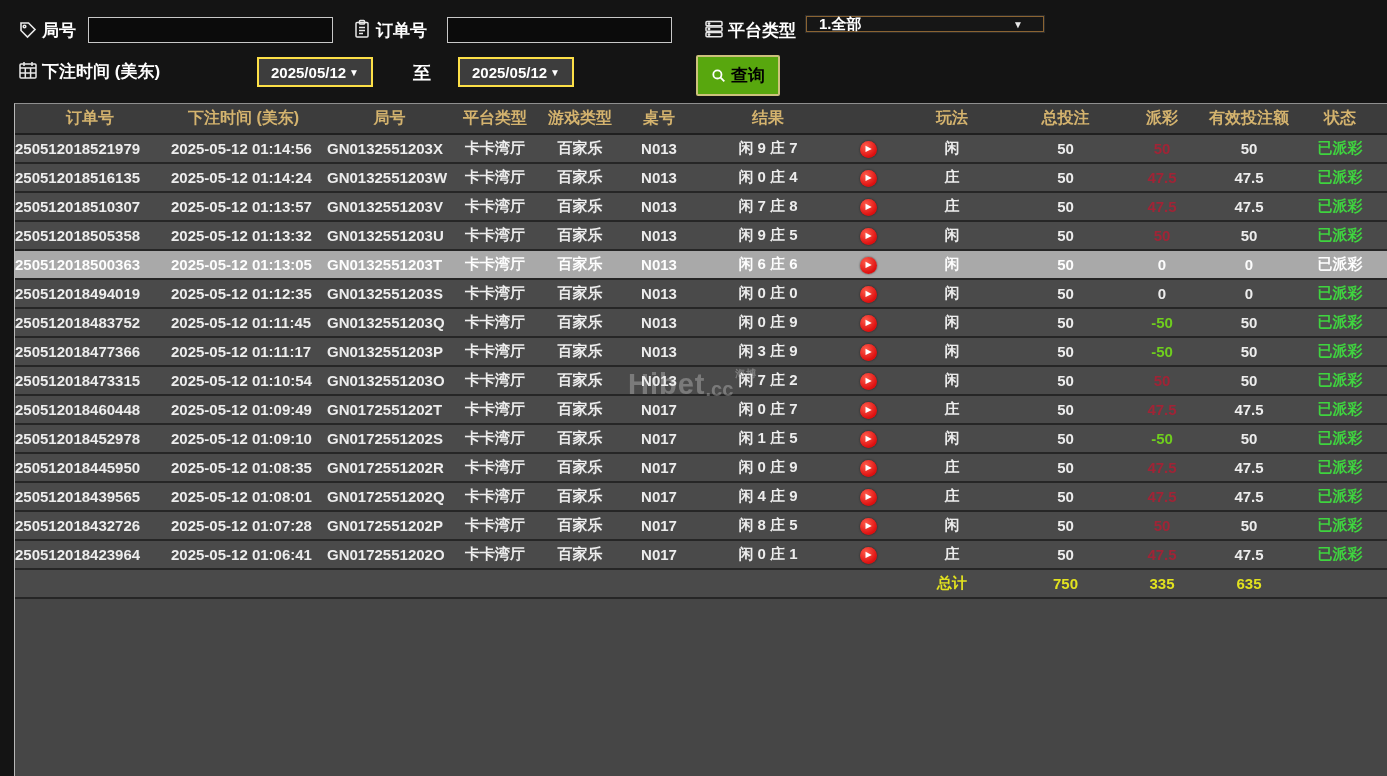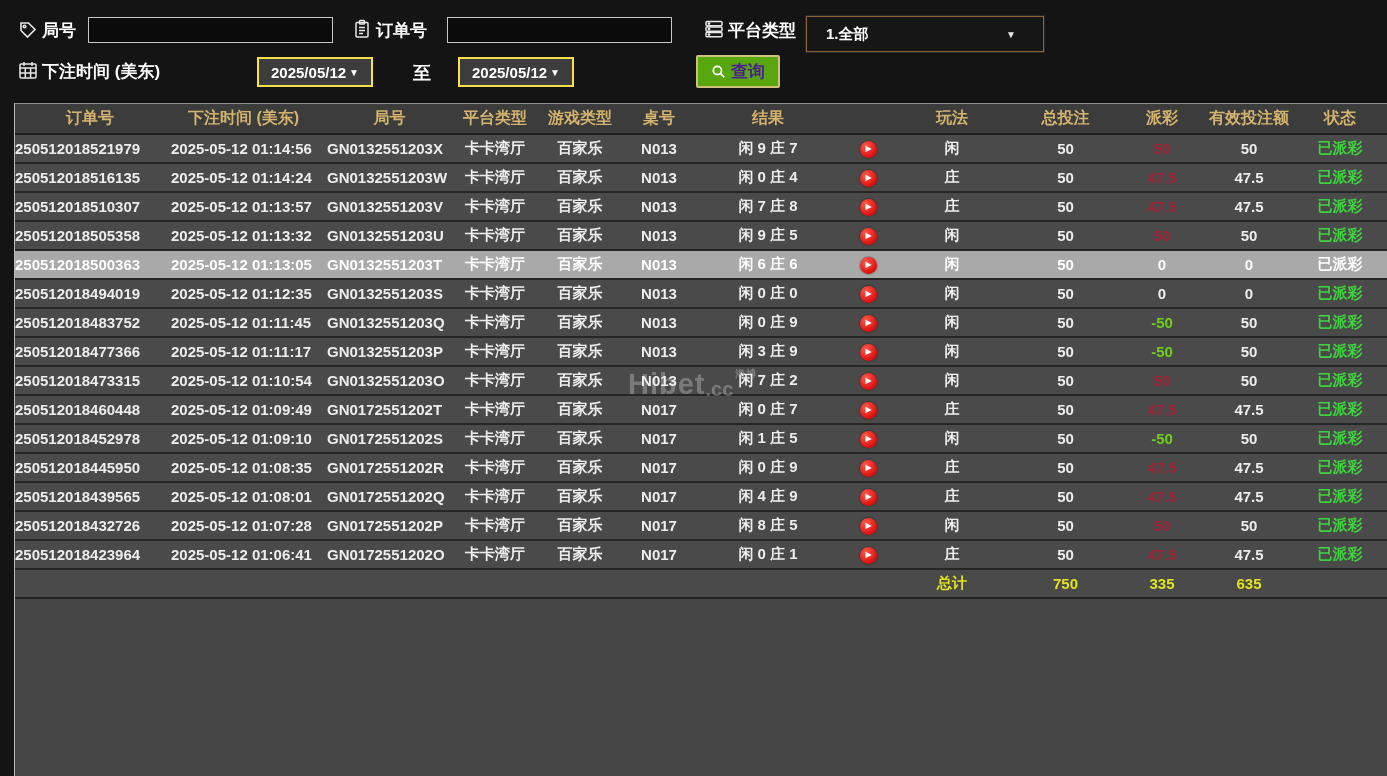--- a/index.html
+++ b/index.html
@@ -17,40 +17,40 @@
   .f-icon svg { width:20px; height:20px; display:block; }
   .f-label { position:absolute; font-size:17px; color:#ffffff; white-space:nowrap; }
   .txt-input {
     position:absolute; background:#0b0b0b; border:1px solid #c8c8c8;
     color:#fff; font-size:15px; padding:0 6px; outline:none; height:26px;
     font-family:inherit;
   }
   #round-input { left:88px; top:17px; width:245px; }
   #order-input { left:447px; top:17px; width:225px; }
   .dropdown {
-    position:absolute; left:806px; top:16px; width:238px; height:36px;
+    position:absolute; left:806px; top:16px; width:238px; height:16px;
     background:#161616; border:1px solid #8a6332; outline:1px solid #2a2a2a;
-    display:flex; align-items:center; padding:0 19px; font-size:15px; color:#fff;
+    display:flex; align-items:center; padding:0 12px; font-size:15px; color:#fff;
     cursor:pointer;
   }
   .dropdown .dd-arrow { margin-left:auto; font-size:10px; color:#e8e8e8; padding-right:8px; }
   .datepicker {
     position:absolute; height:30px; width:116px;
     background:#3d3d3d; border:2px solid #fde047;
     display:flex; align-items:center; justify-content:center;
     font-size:15px; color:#fff; cursor:pointer; gap:3px;
   }
   #date-from { left:257px; top:57px; }
   #date-to   { left:458px; top:57px; }
   .datepicker .dp-arrow { font-size:10px; }
   #to-label { left:413px; top:61px; font-size:18px; }
   .query-btn {
-    position:absolute; left:696px; top:55px; height:33px; min-width:84px;
+    position:absolute; left:696px; top:55px; height:41px; min-width:84px;
     background:#58a70e; border:2px solid #cdc17c; border-radius:2px;
-    color:#4c1d95; font-size:17px; font-weight:bold; font-family:inherit;
+    color:#000000; font-size:17px; font-weight:bold; font-family:inherit;
     display:flex; align-items:center; justify-content:center; gap:4px;
     cursor:pointer; padding:0 8px;
   }
   .query-btn svg { width:16px; height:16px; }
   
   .panel {
     position:absolute; left:14px; top:103px; width:1373px; height:673px;
     background:#464646; border-top:1px solid #8f8f8f; border-left:1px solid #b8b8b8;
   }
   table { border-collapse:collapse; table-layout:fixed; width:1373px; }

